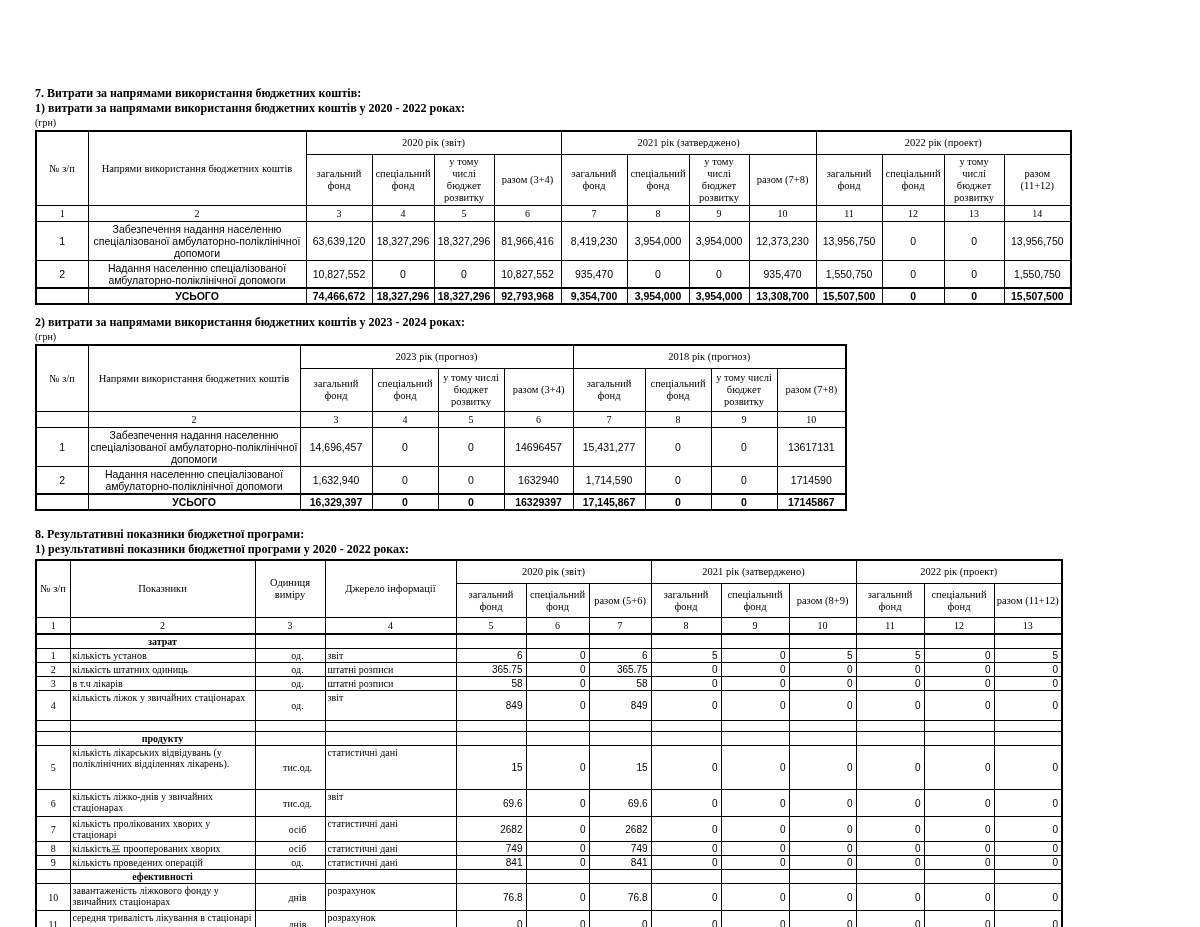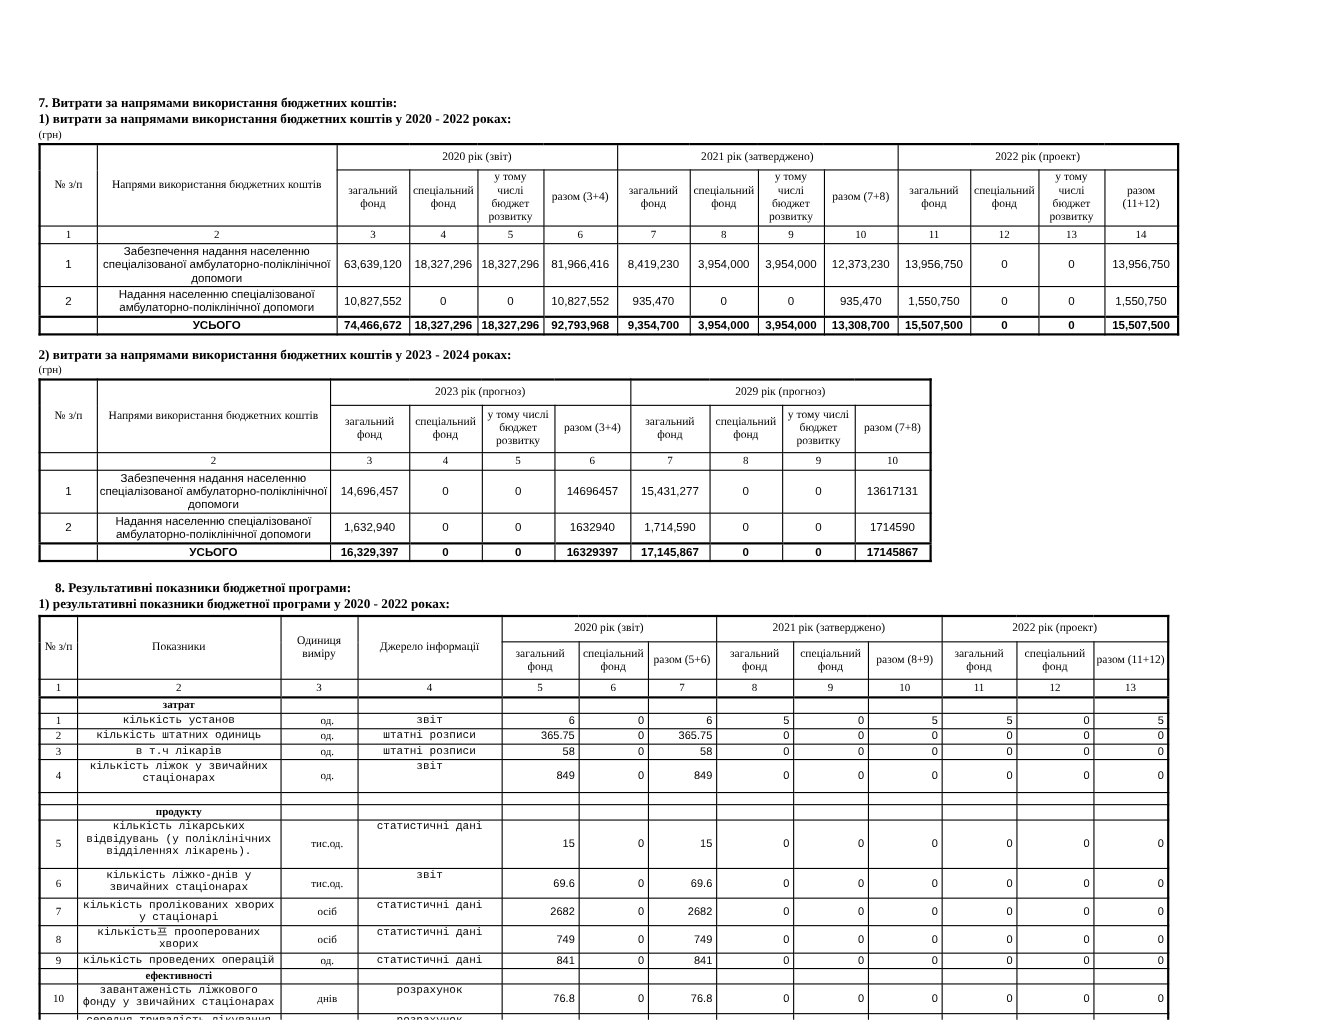--- a/index.html
+++ b/index.html
@@ -21,29 +21,29 @@
   .t12 td.no,.t12 td.lbl,.t12 td.val{
      font-family:"Liberation Sans","DejaVu Sans",sans-serif;font-size:10.5px;
      text-align:center;vertical-align:middle;line-height:12px;}
   .t12 tr.datarow{height:26px;}
   .t12 tr.total{height:15px;}
   .t12 tr.total td{font-weight:bold;border-top:2px solid #000;}
   
   .t3 td{font-size:10px;line-height:11px;vertical-align:middle;}
   .t3 tr{height:13px;}
   .t3 td.no{text-align:center;}
-  .t3 td.lbl,.t3 td.src{text-align:center;vertical-align:top;
-     font-family:Liberation Mono, monospace;}
+  .t3 td.lbl,.t3 td.src{vertical-align:top;
+     font-family:Liberation Serif, serif;}
   .t3 td.unit{text-align:center;font-family:"Liberation Serif","DejaVu Serif",serif;padding-left:17px;}
   .t3 td.glbl{text-align:center;font-weight:bold;}
   .t3 td.val{text-align:right;padding-right:3px;
      font-family:"Liberation Sans","DejaVu Sans",sans-serif;}
   .t3 .numrow td{border-bottom:2px solid #000;}
   .mt10{margin-top:10px;}
-  .mt16{margin-top:16px;margin-left:15px;}
+  .mt16{margin-top:16px;}
 </style>
 </head>
 <body>
 
 <div class="doc-title">7. Витрати за напрямами використання бюджетних коштів:</div>
 <div class="doc-title">1) витрати за напрямами використання бюджетних коштів у 2020 - 2022 роках:</div>
 
 <div class="grn" style="width:1035px">(грн)</div>
 
 <table class="t12" style="width:1035px">
@@ -169,21 +169,21 @@
     <col style="width:72px">
       <col style="width:66px">
       <col style="width:66px">
       <col style="width:69px">
   </colgroup>
   <thead>
     <tr class="yearrow">
       <th rowspan="2">№ з/п</th>
       <th rowspan="2">Напрями використання бюджетних коштів</th>
       <th colspan="4">2023 рік (прогноз)</th>
-      <th colspan="4">2029 рік (прогноз)</th>
+      <th colspan="4">2018 рік (прогноз)</th>
     </tr>
     <tr style="height:43px">
       <th>загальний фонд</th>
       <th>спеціальний фонд</th>
       <th>у тому числі бюджет розвитку</th>
       <th>разом (3+4)</th>
       <th>загальний фонд</th>
       <th>спеціальний фонд</th>
       <th>у тому числі бюджет розвитку</th>
       <th>разом (7+8)</th>

